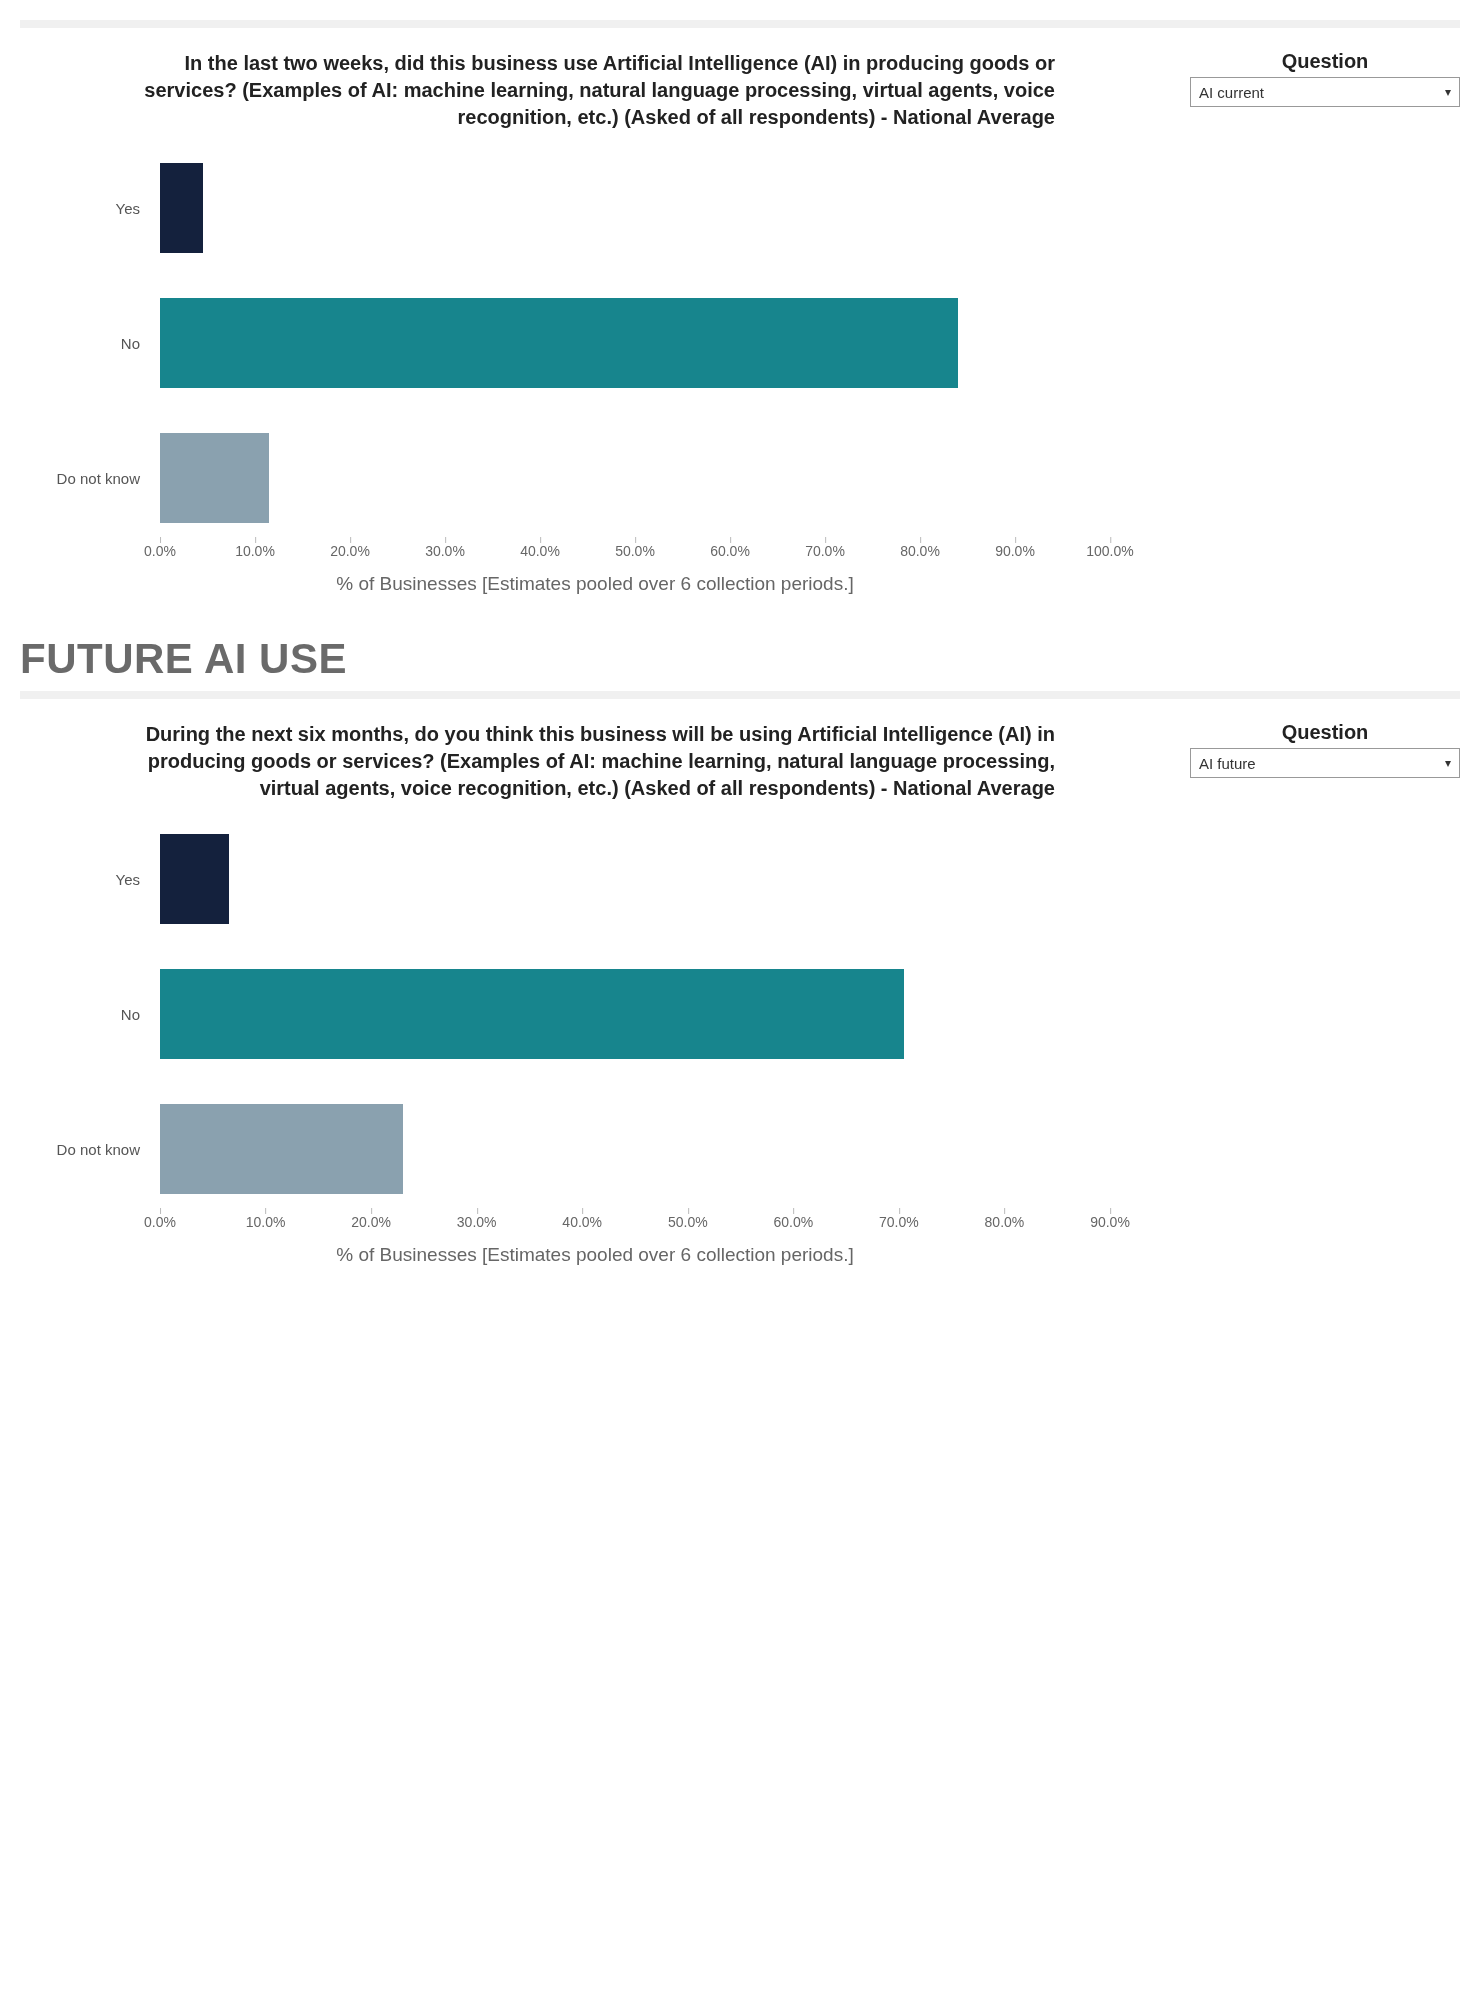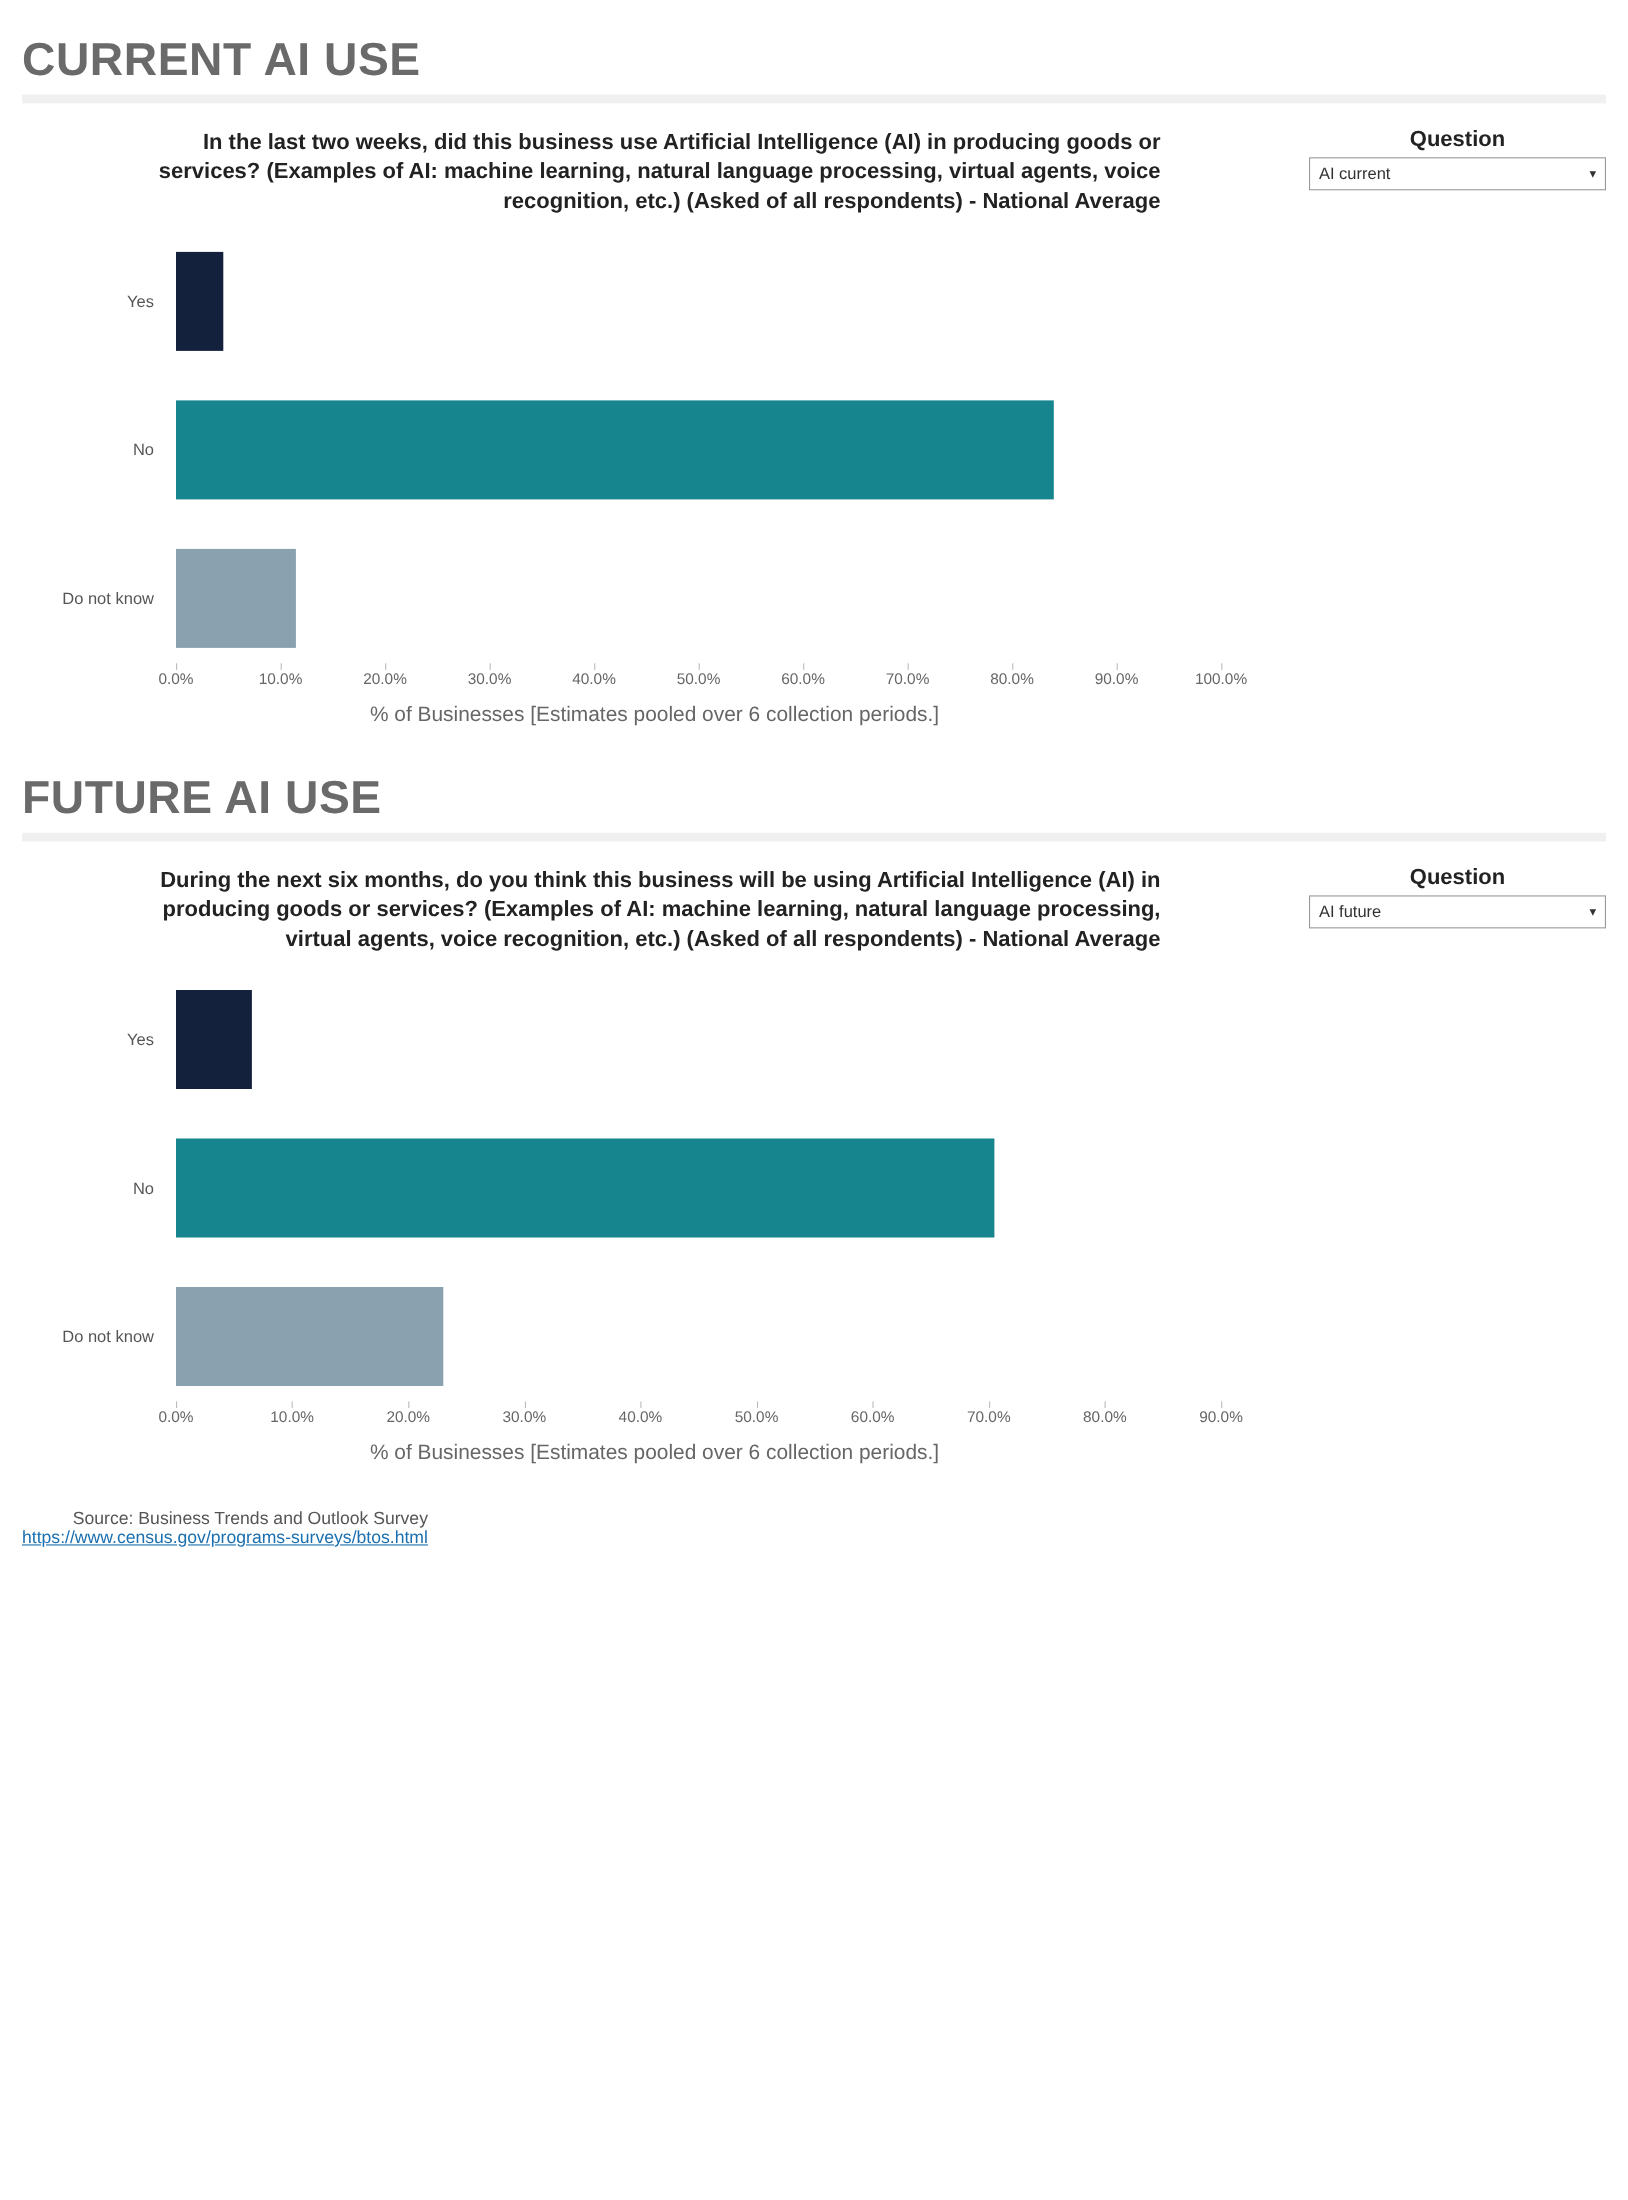--- a/index.html
+++ b/index.html
@@ -154,21 +154,20 @@
   .footer-mid { font-size: 11px; line-height: 1.4; }
   .footer-mid .l1 { font-weight: 700; }
   .footer-mid .l3 { font-style: italic; font-weight: 700; }
   .footer-right { text-align: right; font-size: 16px; color: #555; }
   .footer-right a { color: #1a6fb0; text-decoration: underline; }
 </style>
 </head>
 <body>
 
 <div class="section">
-  <div class="section-title">CURRENT AI USE</div>
   <div class="title-rule"></div>
   <div class="panel">
     <div class="chart-col">
       <div class="question-text">In the last two weeks, did this business use Artificial Intelligence (AI) in producing goods or services? (Examples of AI: machine learning, natural language processing, virtual agents, voice recognition, etc.) (Asked of all respondents) - National Average</div>
       <div class="chart-area">
         <div class="plot" id="plot-0" style="height: 390px;">
             <div class="bar-row" style="top: 10px;">
               <div class="bar-label">Yes</div>
               <div class="bar" style="width: 4.5%; background: rgb(20, 33, 61);"></div>
             </div>
@@ -245,17 +244,13 @@
     <div class="side-col">
       <div class="side-label">Question</div>
       <div class="dropdown">
         <span>AI future</span>
       </div>
     </div>
   </div>
 </div>
 
 <div class="footer">
-  <div class="footer-right">
-    <div>Source: Business Trends and Outlook Survey</div>
-    <a href="#">https://www.census.gov/programs-surveys/btos.html</a>
-  </div>
 </div>
 
 </body></html>

